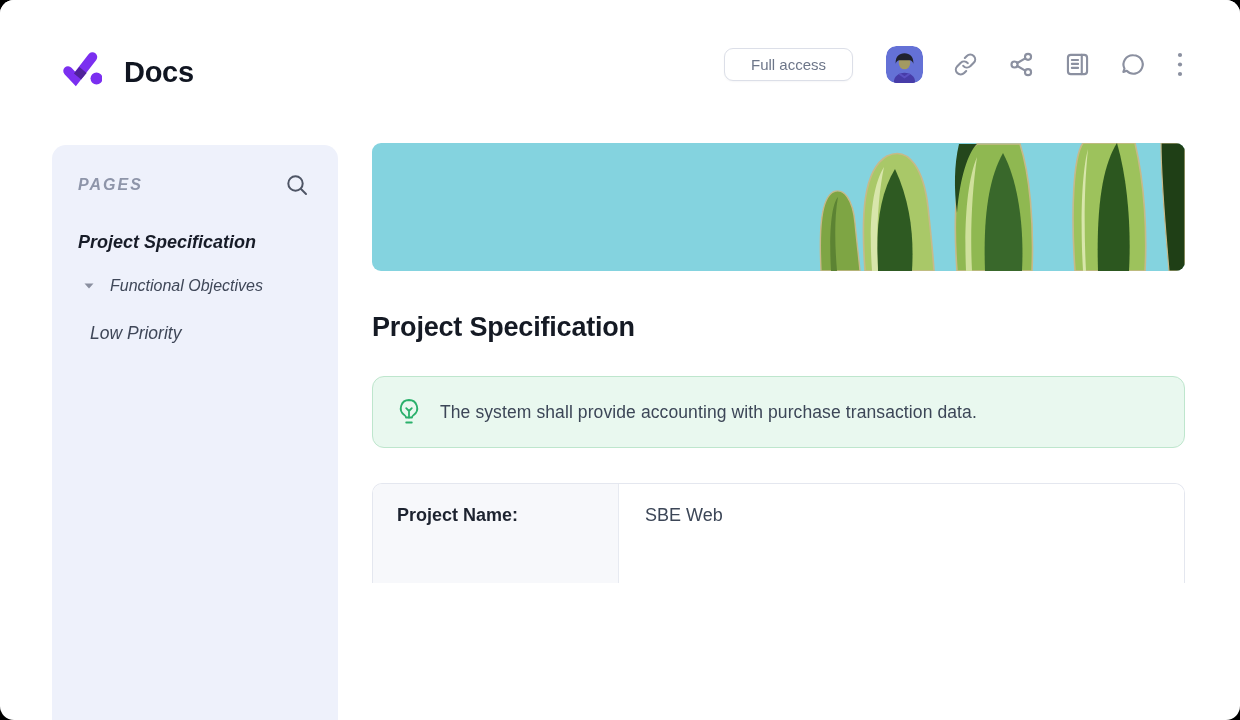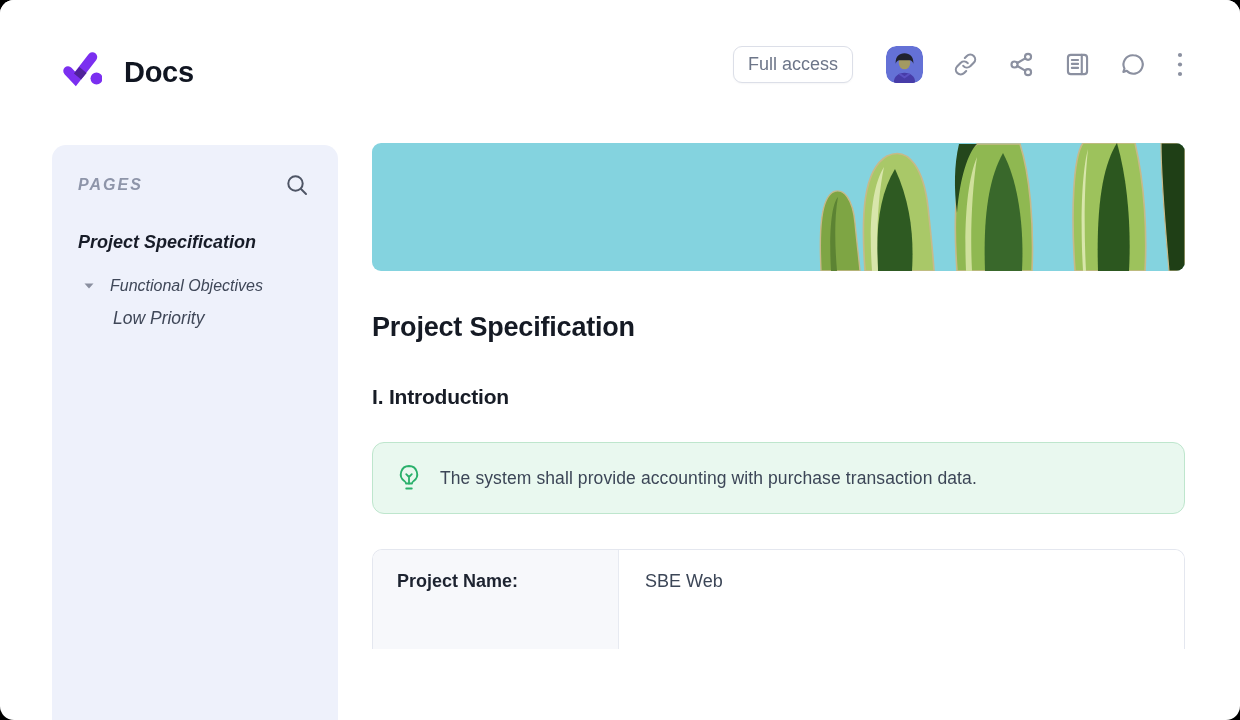--- a/index.html
+++ b/index.html
@@ -14,21 +14,21 @@
   .header {
     position: absolute; top: 0; left: 0; right: 0; height: 128px;
     display: flex; align-items: center; padding: 0 56px 0 60px;
     background: #ffffff;
   }
   .brand { display: flex; align-items: center; gap: 22px; margin-top: 16px; }
   .brand-title { font-size: 29px; font-weight: 800; color: #101521; letter-spacing: -0.3px; }
   .header-right { margin-left: auto; display: flex; align-items: center; gap: 29px; }
   .access-badge {
     border: 1px solid #dcdfe8; background: #fff; color: #6d7689;
-    font-size: 18px; font-weight: 500; padding: 7px 14px; border-radius: 9px;
+    font-size: 15px; font-weight: 500; padding: 7px 26px; border-radius: 9px;
     font-family: inherit; cursor: pointer; box-shadow: 0 1px 2px rgba(20,25,40,.04);
   }
   .avatar { width: 37px; height: 37px; border-radius: 10px; overflow: hidden; display:block; cursor:pointer; margin-left: 4px; }
   .hicon { width: 27px; height: 27px; display: block; cursor: pointer; }
 
   
   .sidebar {
     position: absolute; left: 52px; top: 145px; width: 286px; height: 692px;
     background: #eef1fb; border-radius: 14px 14px 0 0; font-style: italic;
   }
@@ -37,21 +37,21 @@
     padding: 27px 28px 0 26px;
   }
   .pages-label { color: #8e95a9; font-size: 16px; font-weight: 700; letter-spacing: 2px; }
   .search-icon { width: 26px; height: 26px; cursor: pointer; display: block; }
   .nav { margin-top: 34px; }
   .nav-item { display: flex; align-items: center; cursor: pointer; }
   .nav-item.active { padding: 0 26px; }
   .nav-item.active .nav-label { font-size: 18px; font-weight: 700; color: #171c28; }
   .nav-item.child { margin-top: 24px; padding-left: 30px; }
   .nav-item.child .nav-label { font-size: 16px; font-weight: 400; color: #3f4758; }
-  .nav-item.grandchild { margin-top: 13px; padding-left: 61px; }
+  .nav-item.grandchild { margin-top: 28px; padding-left: 38px; }
   .nav-item.grandchild .nav-label { font-size: 17.5px; font-weight: 400; color: #3f4758; }
   .chevron { width: 14px; height: 14px; margin-right: 14px; display: block; }
 
   
   .main { position: absolute; left: 372px; top: 143px; width: 813px; }
   .banner { width: 813px; height: 128px; border-radius: 9px; display: block; }
   .doc-title { margin-top: 41px; font-size: 27px; font-weight: 700; color: #151a24; letter-spacing: -0.2px; }
   .doc-h2 { margin-top: 42px; font-size: 21px; font-weight: 700; color: #171c26; letter-spacing: -0.2px; }
   .doc-para { margin-top: 21px; font-size: 18px; line-height: 34px; color: #414b5f; letter-spacing: 0.1px; }
   .callout {
@@ -190,21 +190,20 @@
 
       <path d="M703,128 C699,70 701,14 711,0 L763,0 C773,42 775,92 773,128 Z" fill="#9dc25c" stroke="#c7b98a" stroke-width="1.6"></path>
       <path d="M745,0 C757,42 759,92 757,128 L726,128 C724,62 731,22 745,0 Z" fill="#2c571f"></path>
       <path d="M711,128 C708,76 710,28 716,6 C712,44 712,90 714,128 Z" fill="#d8e6ab"></path>
 
       <path d="M789,0 L813,0 L813,128 L797,128 C793,82 789,32 789,0 Z" fill="#1f3f16" stroke="#c7b98a" stroke-width="1.2"></path>
     </svg>
 
     <h1 class="doc-title">Project Specification</h1>
 
-    <h2 class="doc-h2">I. Introduction</h2>
 
 
     <div class="callout">
       <span class="bulb-icon">
         <svg viewBox="0 0 24 28" fill="none" stroke="#2ab06b" stroke-width="1.8" stroke-linecap="round" stroke-linejoin="round">
           <path d="M12 2 a8.2 8.2 0 0 0-4.7 14.9 c1 .8 1.7 1.5 1.7 2.6 h6 c0-1.1.7-1.8 1.7-2.6 A8.2 8.2 0 0 0 12 2 z"></path>
           <path d="M9.2 10.2 L12 13 L14.8 10.2 M12 13 v6.5"></path>
           <path d="M9.2 24.5 h5.6"></path>
         </svg>
       </span>

